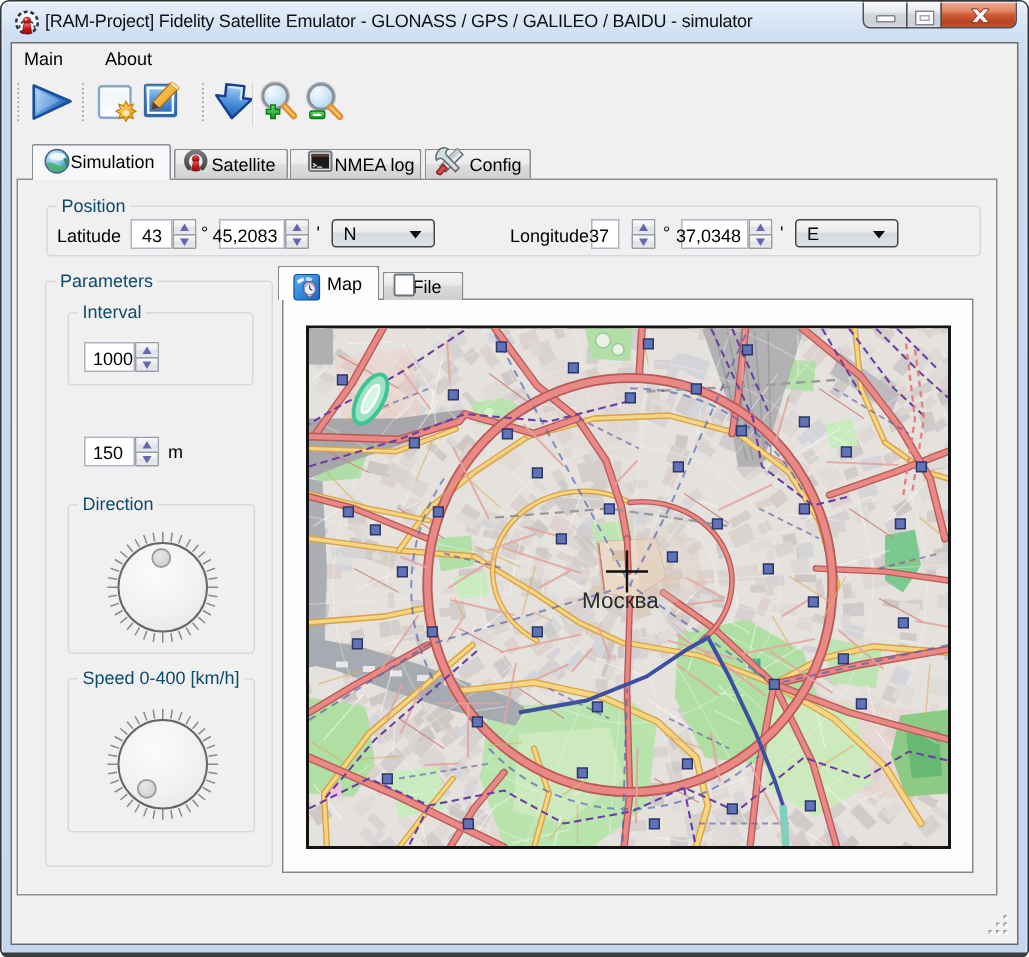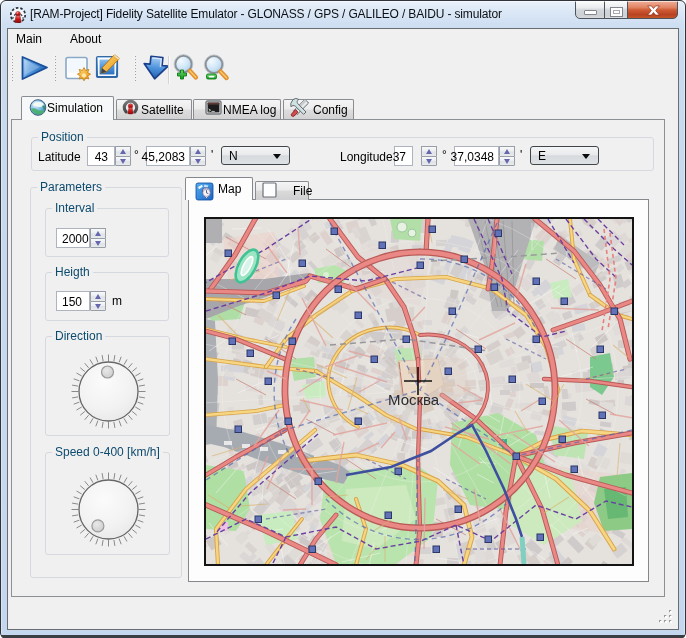--- a/index.html
+++ b/index.html
@@ -288,32 +288,29 @@
       <div class="carr"></div>
     </div>
 
   <div class="gb" style="left:45px;top:208px;width:124px;height:49px;">
       <div class="glab">Interval</div>
     </div>
   <div class="gb" style="left:30px;top:187px;width:152px;height:391px;">
       <div class="glab">Parameters</div>
     </div>
   <div class="edit" style="left:56px;top:228px;width:34px;">
-      <span style="left:5px;">2000</span>
+      <span style="left:5px;">1000</span>
     </div>
   <div class="spin" style="left:90px;top:228px;">
       <div class="spb up">
         <div class="sarr u"></div>
       </div>
       <div class="spb dn">
         <div class="sarr d"></div>
       </div>
-    </div>
-  <div class="gb" style="left:45px;top:272px;width:124px;height:49px;">
-      <div class="glab">Heigth</div>
     </div>
   <div class="edit" style="left:56px;top:291px;width:34px;">
       <span style="left:5px;">150</span>
     </div>
   <div class="spin" style="left:90px;top:291px;">
       <div class="spb up">
         <div class="sarr u"></div>
       </div>
       <div class="spb dn">
         <div class="sarr d"></div>
@@ -378,21 +375,21 @@
 <path d="M8.5 5 Q13.5 4 14.5 8 Q15 12.5 10.5 15.5 Q6 12.5 6.3 8 Q6.5 5.5 8.5 5 Z" fill="#d7dbeb" stroke="#5d5f92" stroke-width="1"></path>
 <circle cx="10.5" cy="9.8" r="3.6" fill="#f2f3f8" stroke="#8d90b5" stroke-width="0.7"></circle>
 <path d="M10.5 9.8 L10.5 7.2 M10.5 9.8 L12.3 10.6" stroke="#4a4d70" stroke-width="0.9"></path>
 </g>
 
 <g transform="translate(78,6)">
 <rect x="0" y="0" width="13" height="14" rx="1" fill="#fdfdfd" stroke="#6b7178" stroke-width="1.2"></rect>
 </g>
 </svg>
   <div class="tlabel" style="left:218px;top:182px;">Map</div>
-  <div class="tlabel" style="left:293px;top:184px;">File</div>
+  <div class="tlabel" style="left:275px;top:184px;">File</div>
   <div id="mapframe"><svg id="mapsvg" width="426" height="345" viewBox="0 0 426 345">
         <rect x="0" y="0" width="426" height="345" fill="#e5e2de"></rect>
         <g>
           <rect x="271" y="-4" width="8" height="6" fill="#cdc7c6" transform="rotate(-64 275 -1)"></rect>
           <rect x="314" y="184" width="12" height="4" fill="#ded9d7" transform="rotate(-2 320 186)"></rect>
           <rect x="212" y="-5" width="7" height="10" fill="#ded9d7" transform="rotate(-88 215 -0)"></rect>
           <rect x="183" y="85" width="15" height="11" fill="#d5cecb" transform="rotate(-115 190 90)"></rect>
           <rect x="134" y="42" width="16" height="7" fill="#dbd7d6" transform="rotate(-131 142 46)"></rect>
           <rect x="146" y="112" width="8" height="4" fill="#dbd7d6" transform="rotate(-139 150 114)"></rect>
           <rect x="418" y="121" width="12" height="11" fill="#e0dcd9" transform="rotate(-9 424 126)"></rect>

